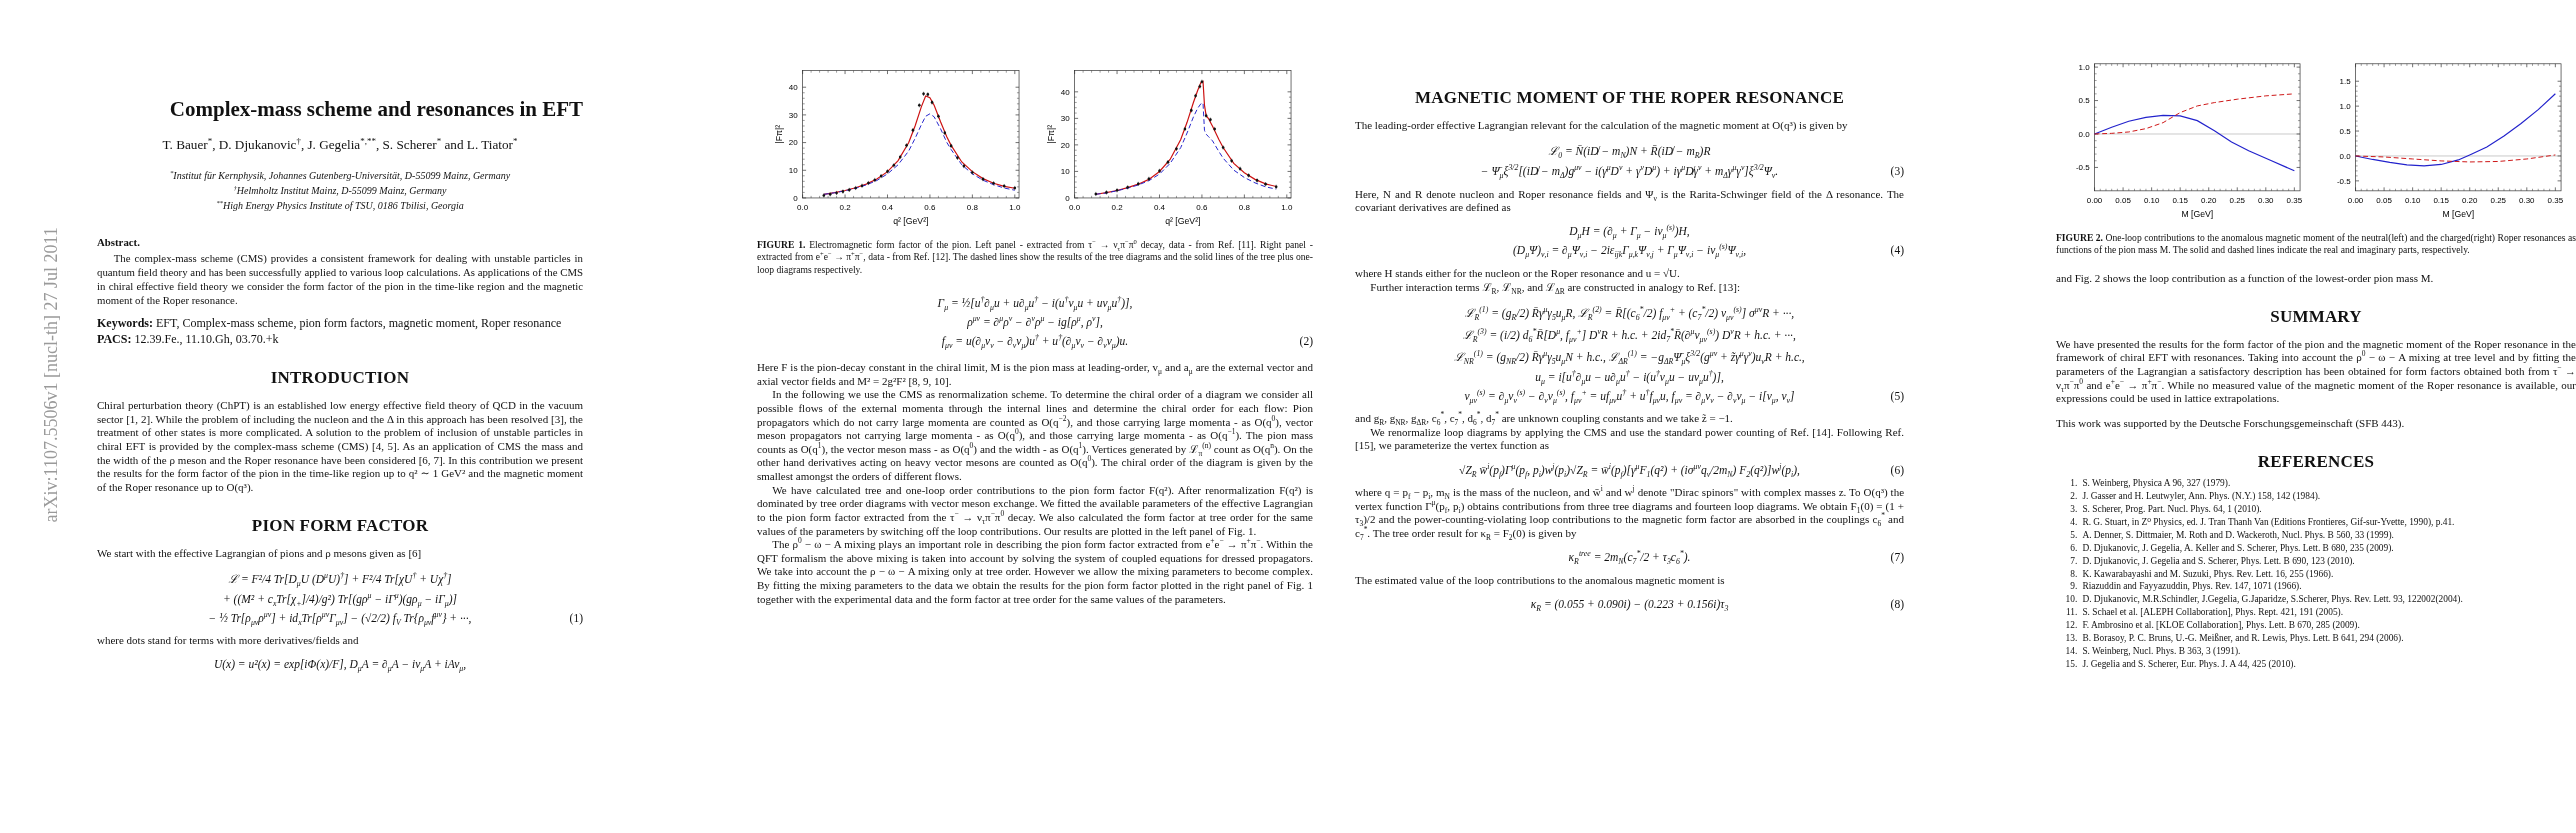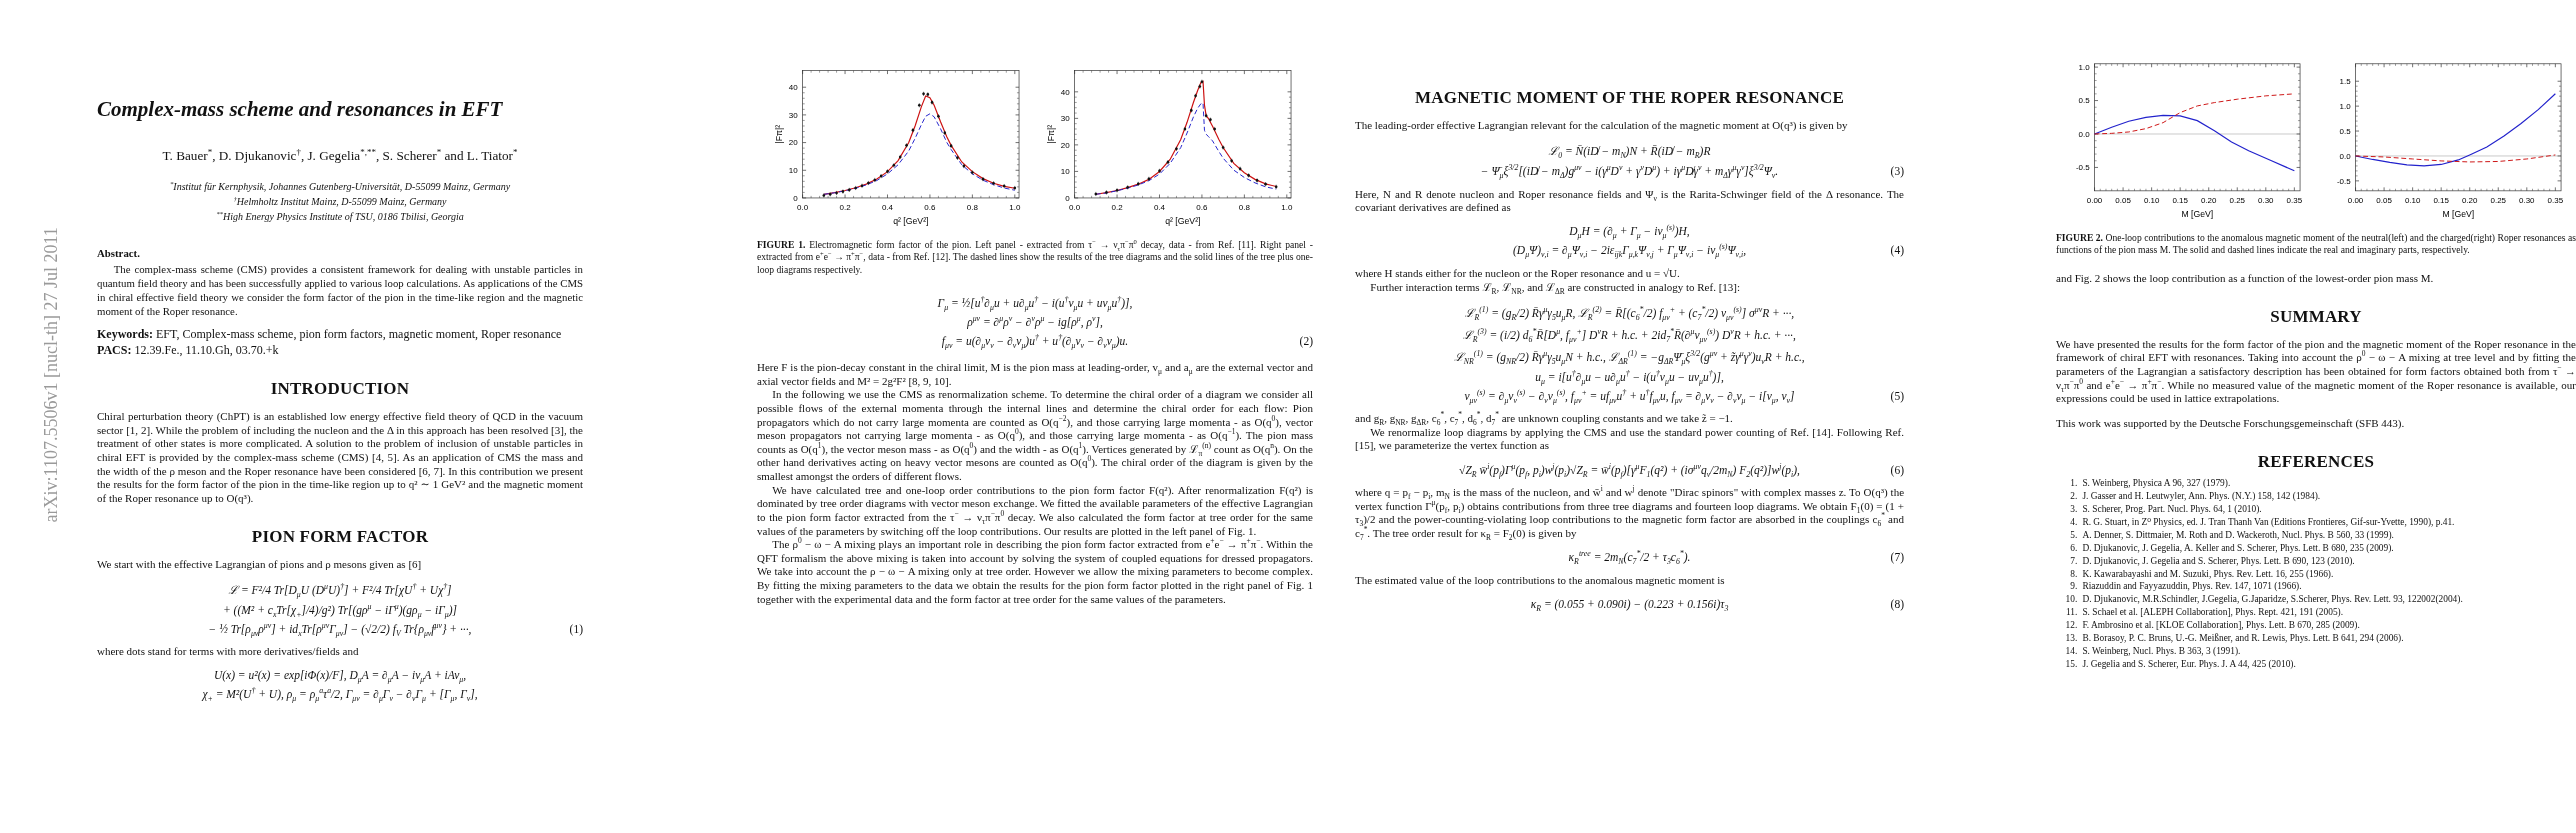--- a/index.html
+++ b/index.html
@@ -5,22 +5,22 @@
   html,body{margin:0;padding:0;background:#ffffff;}
   body{width:2576px;height:834px;position:relative;overflow:hidden;
        font-family:"Liberation Serif","DejaVu Serif",serif;color:#111;}
   .page{position:absolute;top:0;height:834px;}
   #p1{left:97px;width:486px;}
   #p2{left:757px;width:556px;}
   #p3{left:1355px;width:549px;}
   #p4{left:2056px;width:520px;}
   .arxiv{position:absolute;left:-142px;top:363px;width:389px;height:23.6px;text-align:center;
          color:#9a9a9a;font-size:18px;white-space:nowrap;transform:rotate(-90deg);}
-  .paper-title{font-size:21px;font-weight:bold;text-align:left;margin:97px 0 0;font-style:italic;}
-  .authors{margin-top:26px;text-align:center;font-size:13.2px;}
+  .paper-title{font-size:21px;font-weight:bold;text-align:right;margin:97px 0 0;}
+  .authors{margin-top:15px;text-align:center;font-size:13.2px;}
   .affils{margin-top:15.3px;text-align:center;font-style:italic;font-size:10px;line-height:1.5;}
   .abstract{margin-top:22px;font-size:10.8px;line-height:1.3;}
   .abstract .label{font-weight:bold;}
   .abstract p{margin:1.4px 0 0;text-indent:16.7px;text-align:justify;}
   .kw{margin-top:9px;font-size:12px;}
   .kw .lab{font-weight:bold;}
   .sec{font-size:17px;font-weight:bold;text-align:center;margin:21px 0 0;letter-spacing:0.2px;}
   .mt-lg{margin-top:88px;}
   p.body{font-size:11px;line-height:1.24;text-align:justify;margin:11px 0 0;}
   p.body.cont{margin-top:0;text-indent:15.3px;}
@@ -67,21 +67,20 @@
   <h2 class="sec">PION FORM FACTOR</h2>
   <p class="body">We start with the effective Lagrangian of pions and ρ mesons given as [6]</p>
   <div class="eq">
     <div class="eq-line"><span>ℒ  =  F²/4 Tr[D<sub>μ</sub>U (D<sup>μ</sup>U)<sup>†</sup>] + F²/4 Tr[χU<sup>†</sup> + Uχ<sup>†</sup>]</span></div>
     <div class="eq-line"><span>+  ((M² + c<sub>x</sub>Tr[χ<sub>+</sub>]/4)/g²) Tr[(gρ<sup>μ</sup> − iΓ<sup>μ</sup>)(gρ<sub>μ</sub> − iΓ<sub>μ</sub>)]</span></div>
     <div class="eq-line"><span>−  ½ Tr[ρ<sub>μν</sub>ρ<sup>μν</sup>] + id<sub>x</sub>Tr[ρ<sup>μν</sup>Γ<sub>μν</sub>] − (√2/2) f<sub>V</sub> Tr{ρ<sub>μν</sub>f<sup>μν</sup>} + ···,</span><span class="eq-num">(1)</span></div>
   </div>
   <p class="body tight">where dots stand for terms with more derivatives/fields and</p>
   <div class="eq">
     <div class="eq-line"><span>U(x)  =  u²(x) = exp[iΦ(x)/F],   D<sub>μ</sub>A = ∂<sub>μ</sub>A − iv<sub>μ</sub>A + iAv<sub>μ</sub>,</span></div>
-    <div class="eq-line"><span>χ<sub>+</sub>  =  M²(U<sup>†</sup> + U),  ρ<sub>μ</sub> = ρ<sub>μ</sub><sup>a</sup>τ<sup>a</sup>/2,  Γ<sub>μν</sub> = ∂<sub>μ</sub>Γ<sub>ν</sub> − ∂<sub>ν</sub>Γ<sub>μ</sub> + [Γ<sub>μ</sub>, Γ<sub>ν</sub>],</span></div>
   </div>
 </div>
 
 <div class="page" id="p2">
   <div class="charts f1">
     <div><svg xmlns="http://www.w3.org/2000/svg" width="254" height="165" font-family="Liberation Sans, DejaVu Sans, sans-serif" viewBox="0 0 365 237">
           <rect x="44" y="8" width="311" height="183" fill="none" stroke="#333" stroke-width="1"></rect>
           <line x1="44" x2="44" y1="191" y2="186" stroke="#333"></line>
           <line x1="44" x2="44" y1="8" y2="13" stroke="#333"></line>
           <text x="44" y="208" font-size="11.5" text-anchor="middle">0.0</text>

